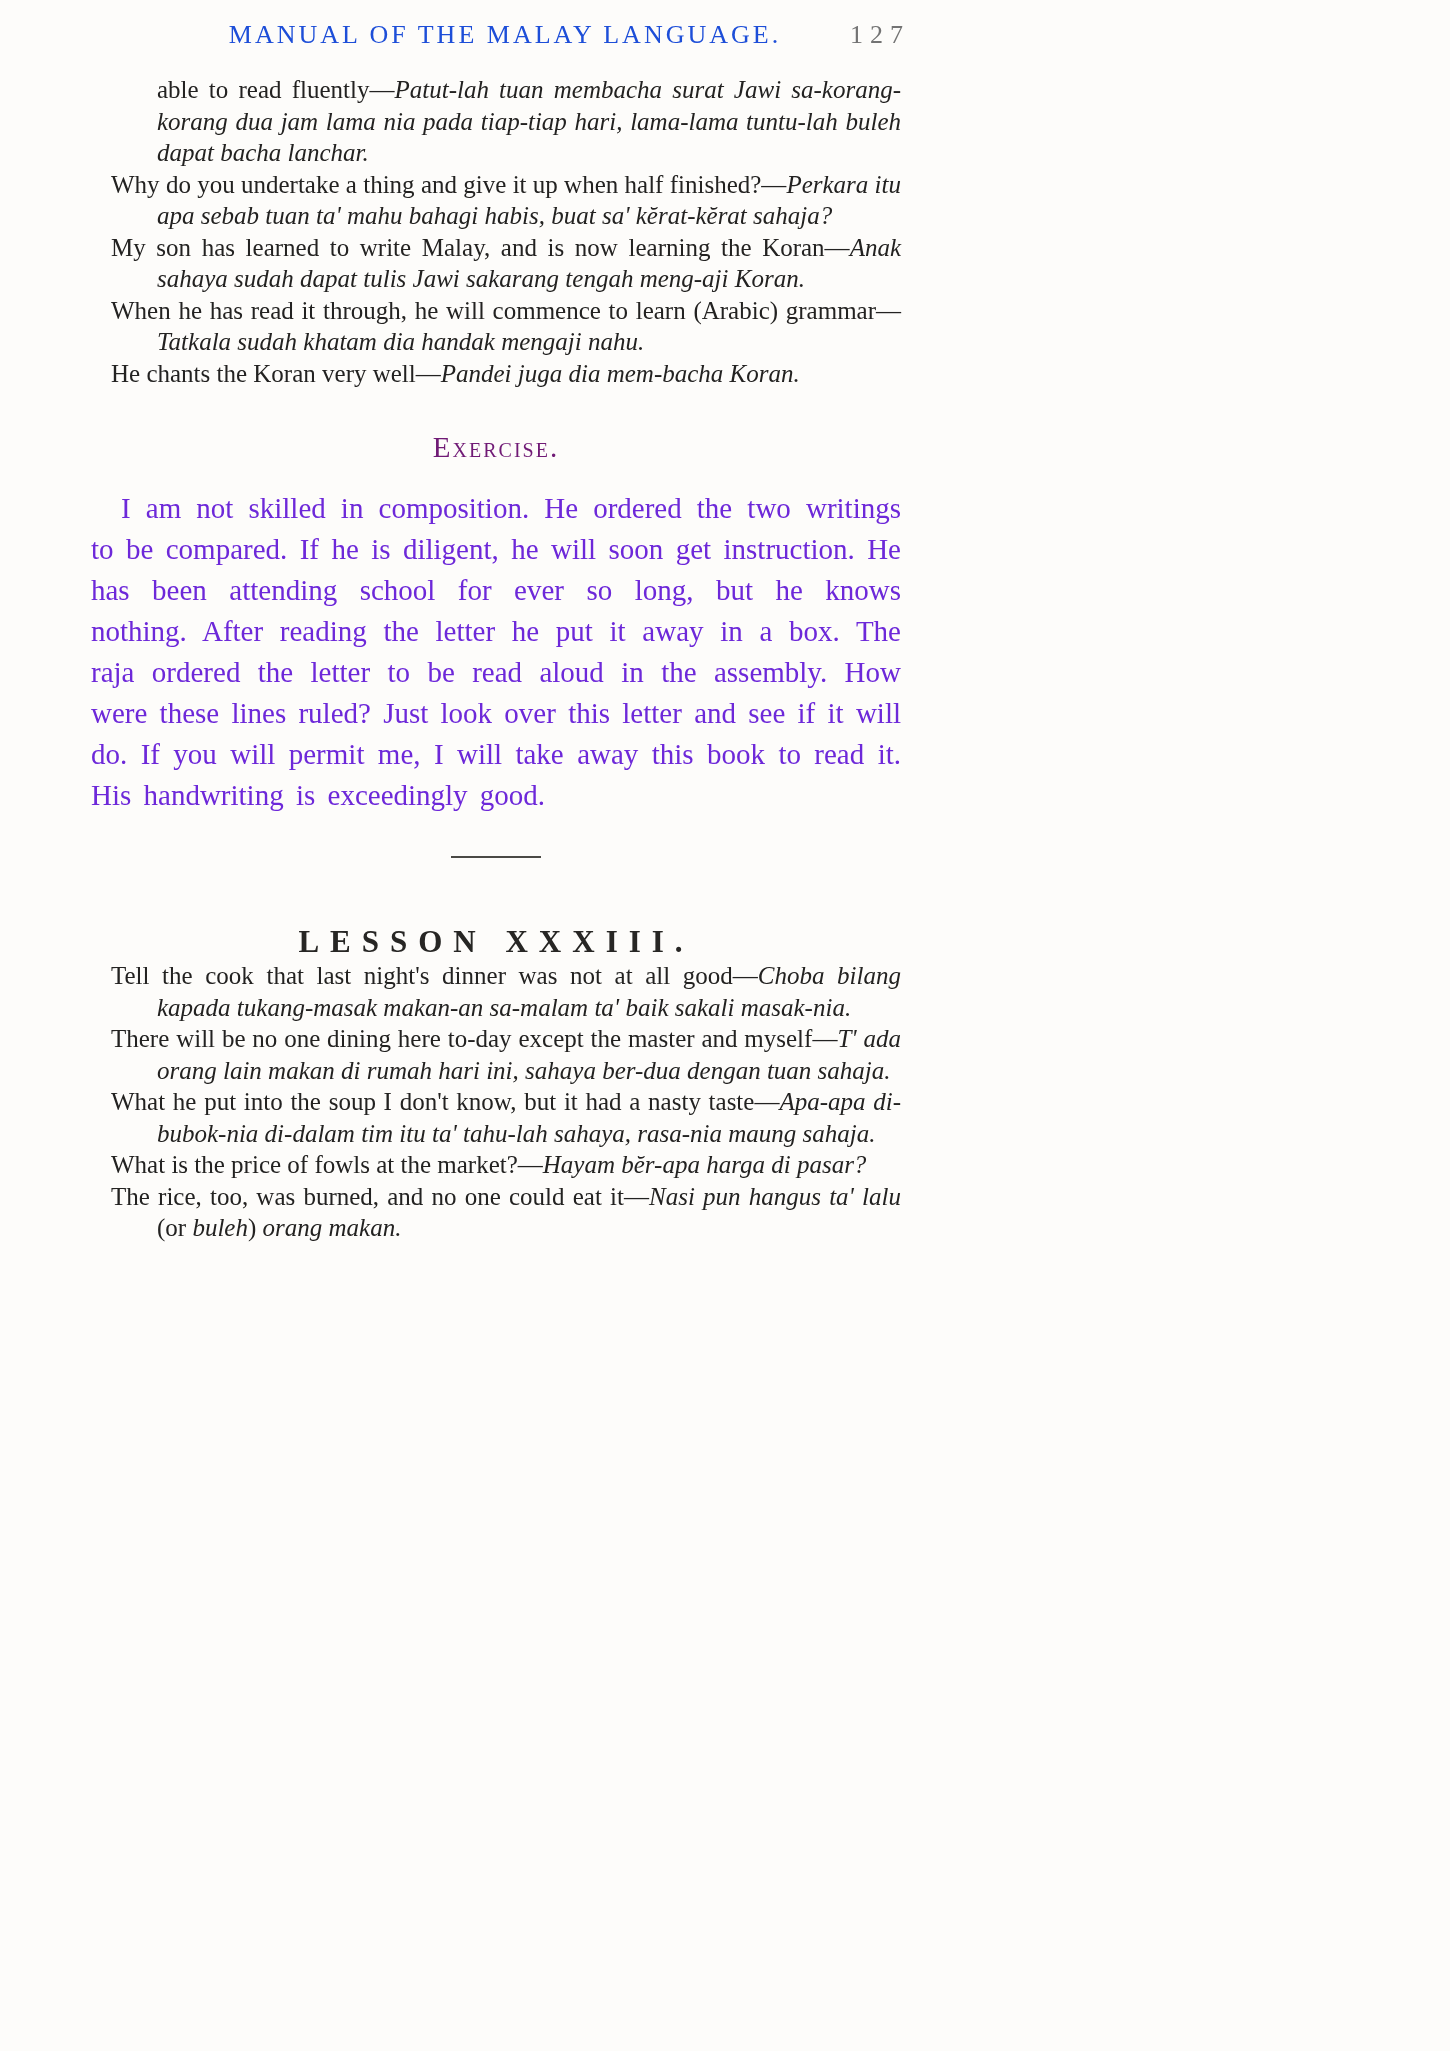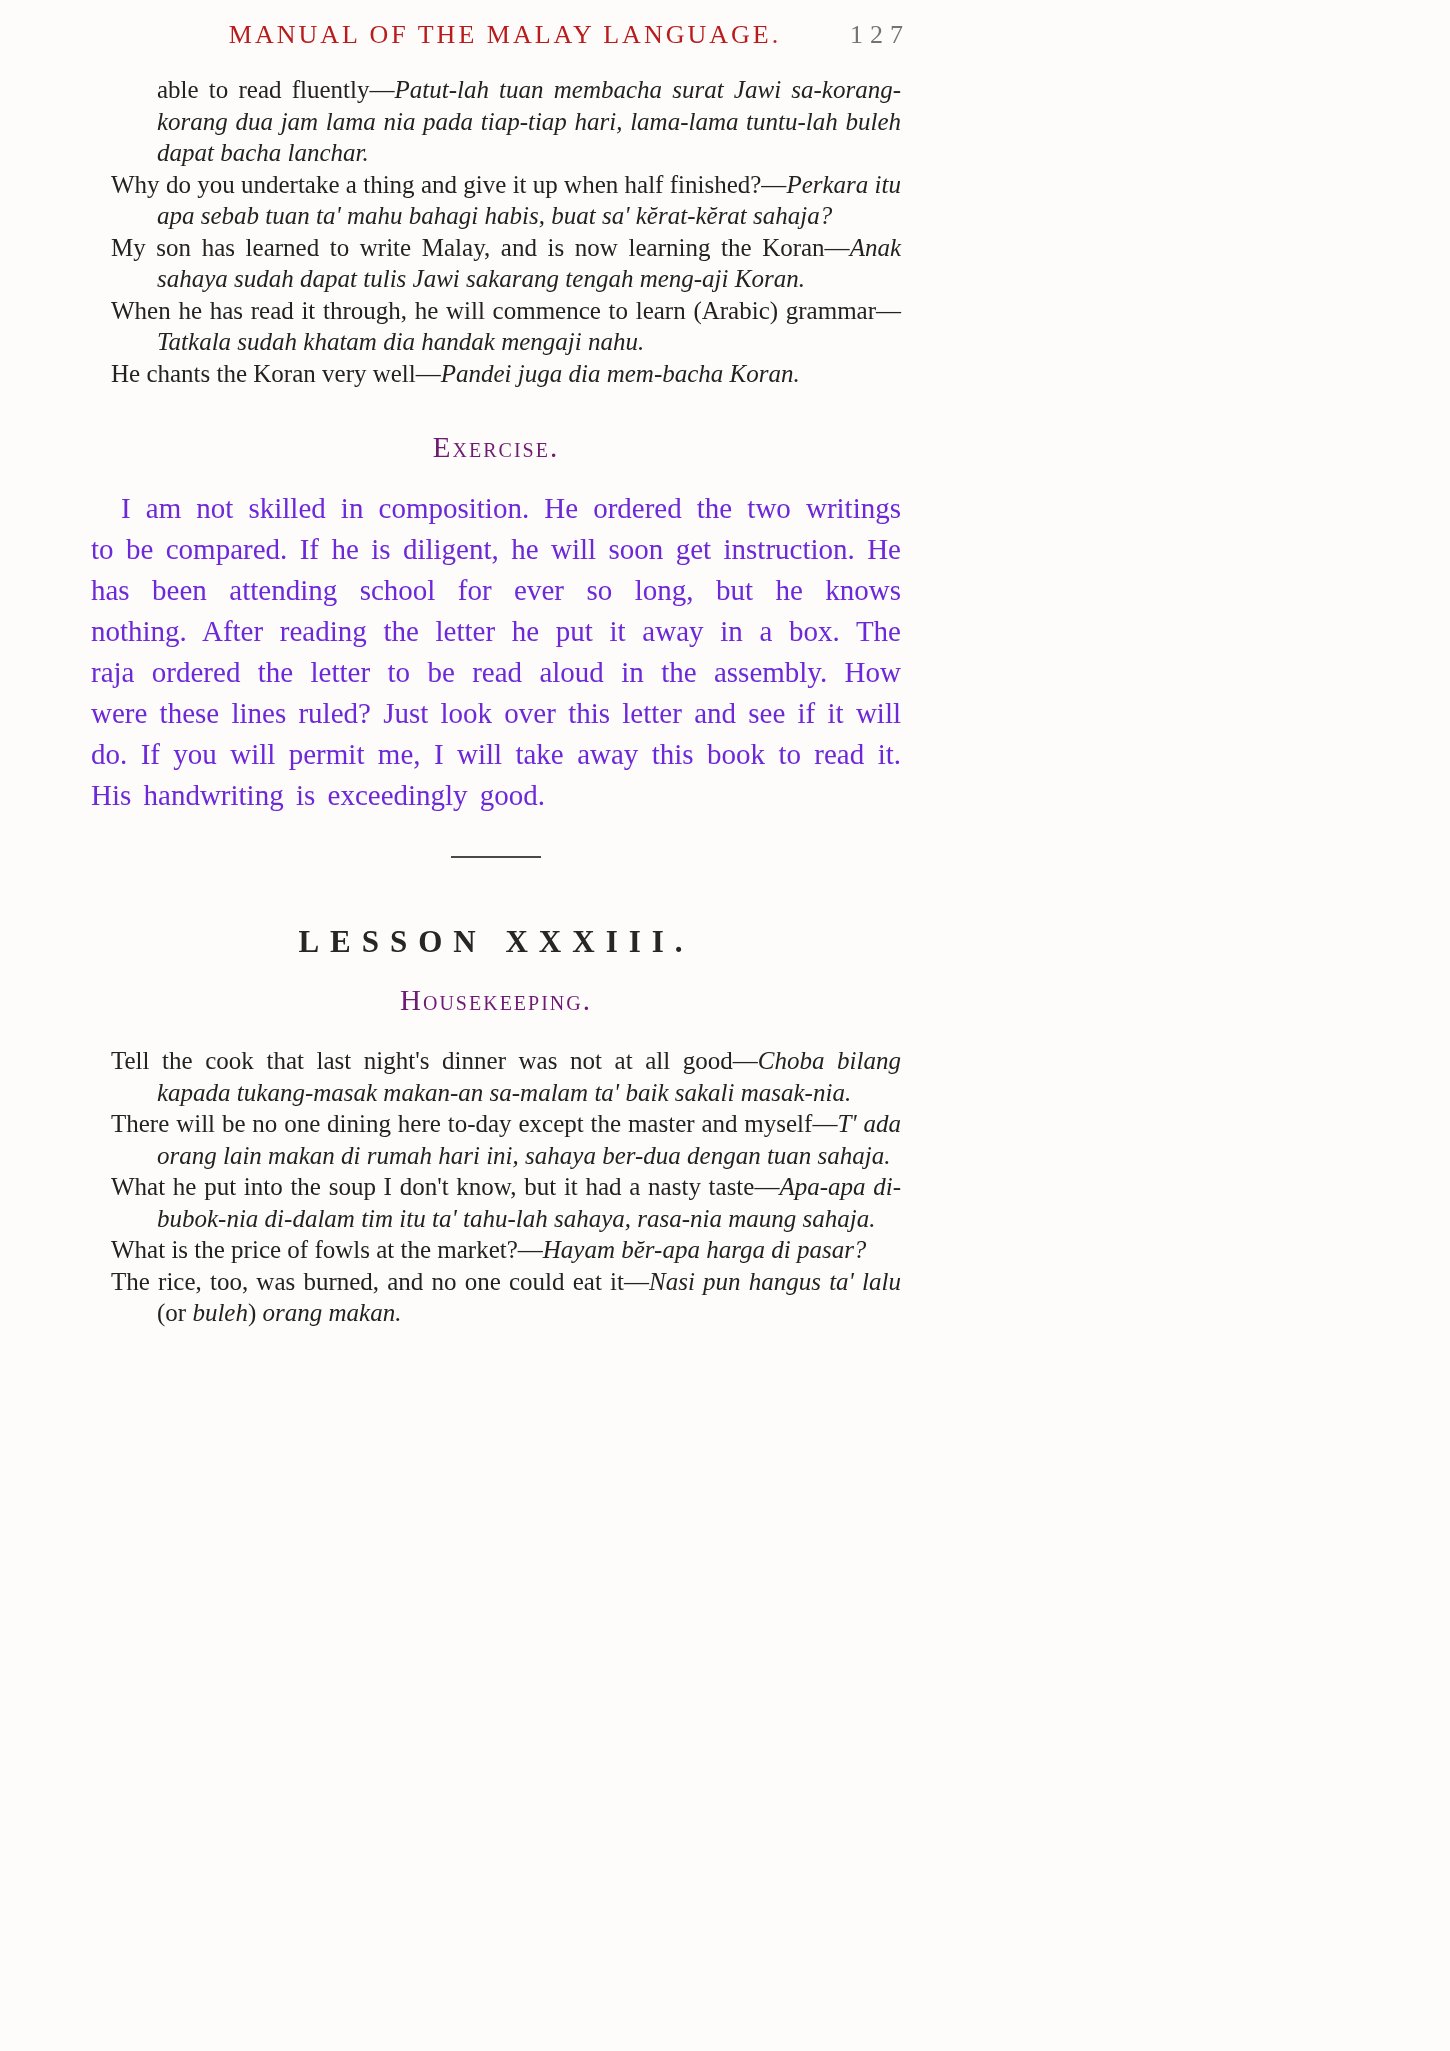--- a/index.html
+++ b/index.html
@@ -25,21 +25,21 @@
     position: absolute;
     top: 20px;
     left: 100px;
     width: 810px;
     height: 36px;
   }
   .head-title {
     text-align: center;
     font-size: 26px;
     letter-spacing: 3px;
-    color: #b91c1c;
+    color: #1d4ed8;
   }
   .page-number {
     position: absolute;
     right: 0;
     top: 0;
     font-size: 26px;
     letter-spacing: 7px;
     color: #737373;
   }
   
@@ -128,21 +128,20 @@
     </section>
 
     <h2 class="sc-heading exercise-heading">Exercise.</h2>
 
     <p class="exercise-body">I am not skilled in composition.  He ordered the two writings to be compared.  If he is diligent, he will soon get instruction.  He has been attending school for ever so long, but he knows nothing.  After reading the letter he put it away in a box.  The raja ordered the letter to be read aloud in the assembly.  How were these lines ruled?  Just look over this letter and see if it will do.  If you will permit me, I will take away this book to read it.  His handwriting is exceedingly good.</p>
 
     <div class="divider"></div>
 
     <h1 class="lesson-title">LESSON XXXIII.</h1>
 
-    <h2 class="sc-heading lesson-subtitle">Housekeeping.</h2>
 
     <section class="entries">
       <p class="entry"><span>Tell the cook that last night's dinner was not at all good—</span><i>Choba bilang kapada tukang-masak makan-an sa-malam ta' baik sakali masak-nia.</i></p>
       <p class="entry"><span>There will be no one dining here to-day except the master and myself—</span><i>T' ada orang lain makan di rumah hari ini, sahaya ber-dua dengan tuan sahaja.</i></p>
       <p class="entry"><span>What he put into the soup I don't know, but it had a nasty taste—</span><i>Apa-apa di-bubok-nia di-dalam tim itu ta' tahu-lah sahaya, rasa-nia maung sahaja.</i></p>
       <p class="entry"><span>What is the price of fowls at the market?—</span><i>Hayam bĕr-apa harga di pasar?</i></p>
       <p class="entry"><span>The rice, too, was burned, and no one could eat it—</span><i>Nasi pun hangus ta' lalu</i><span> (or </span><i>buleh</i><span>) </span><i>orang makan.</i></p>
     </section>
 
   </main>

